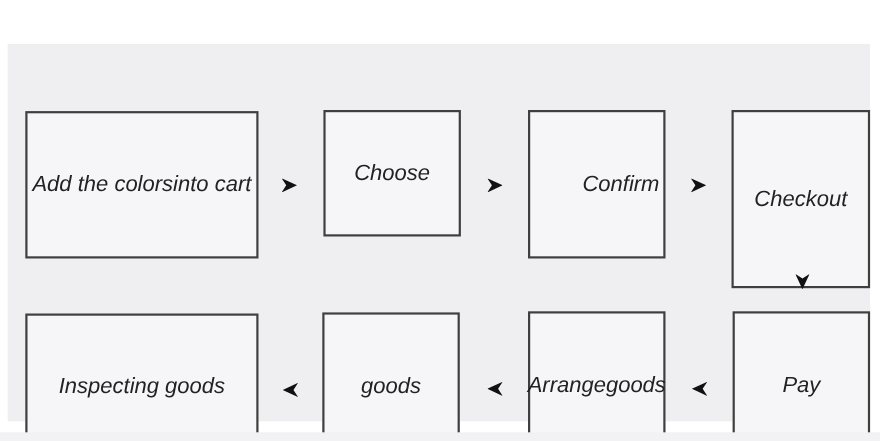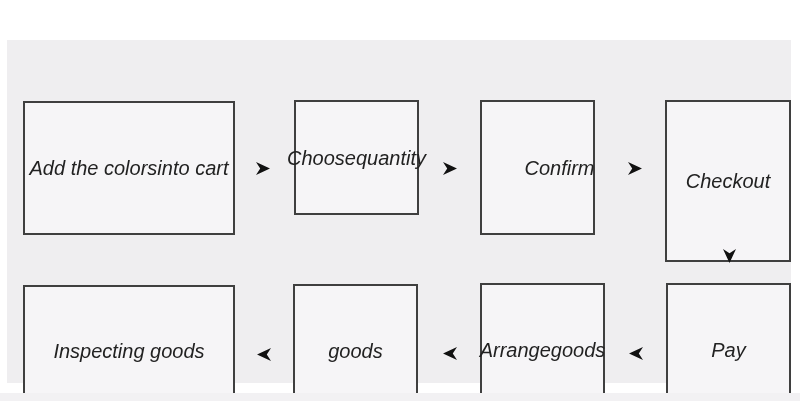--- a/index.html
+++ b/index.html
@@ -46,21 +46,21 @@
     text-align: center;
     color: #222222;
     font-style: italic;
     font-size: 20px;
     line-height: 42px;
   }
   .flow-box span { display: block; white-space: nowrap; }
   
   .b1 { left: 16px;  top: 61px;  width: 212px; height: 134px; }
   .b2 { left: 287px; top: 60px;  width: 125px; height: 115px; }
-  .b3 { left: 473px; top: 60px;  width: 115px; height: 135px; padding-left: 44px; }
+  .b3 { left: 473px; top: 60px;  width: 125px; height: 135px; padding-left: 44px; }
   .b4 { left: 658px; top: 60px;  width: 126px; height: 162px; }
   
   .b5 { left: 659px; top: 243px; width: 125px; height: 134px; }
   .b6 { left: 473px; top: 243px; width: 125px; height: 134px; }
   .b7 { left: 286px; top: 244px; width: 125px; height: 133px; }
   .b8 { left: 16px;  top: 245px; width: 212px; height: 131px; }
   .arrow {
     position: absolute;
     width: 14px;
     height: 13px;
@@ -94,21 +94,20 @@
   <div class="panel">
 
     <div class="flow-box b1">
       <span>Add the colors</span>
       <span>into cart</span>
     </div>
     <div class="arrow arrow-right ar1"></div>
 
     <div class="flow-box b2">
       <span>Choose</span>
-      <span>quantity</span>
     </div>
     <div class="arrow arrow-right ar2"></div>
 
     <div class="flow-box b3">
       <span>Confirm</span>
     </div>
     <div class="arrow arrow-right ar3"></div>
 
     <div class="flow-box b4">
       <span>Check</span>

